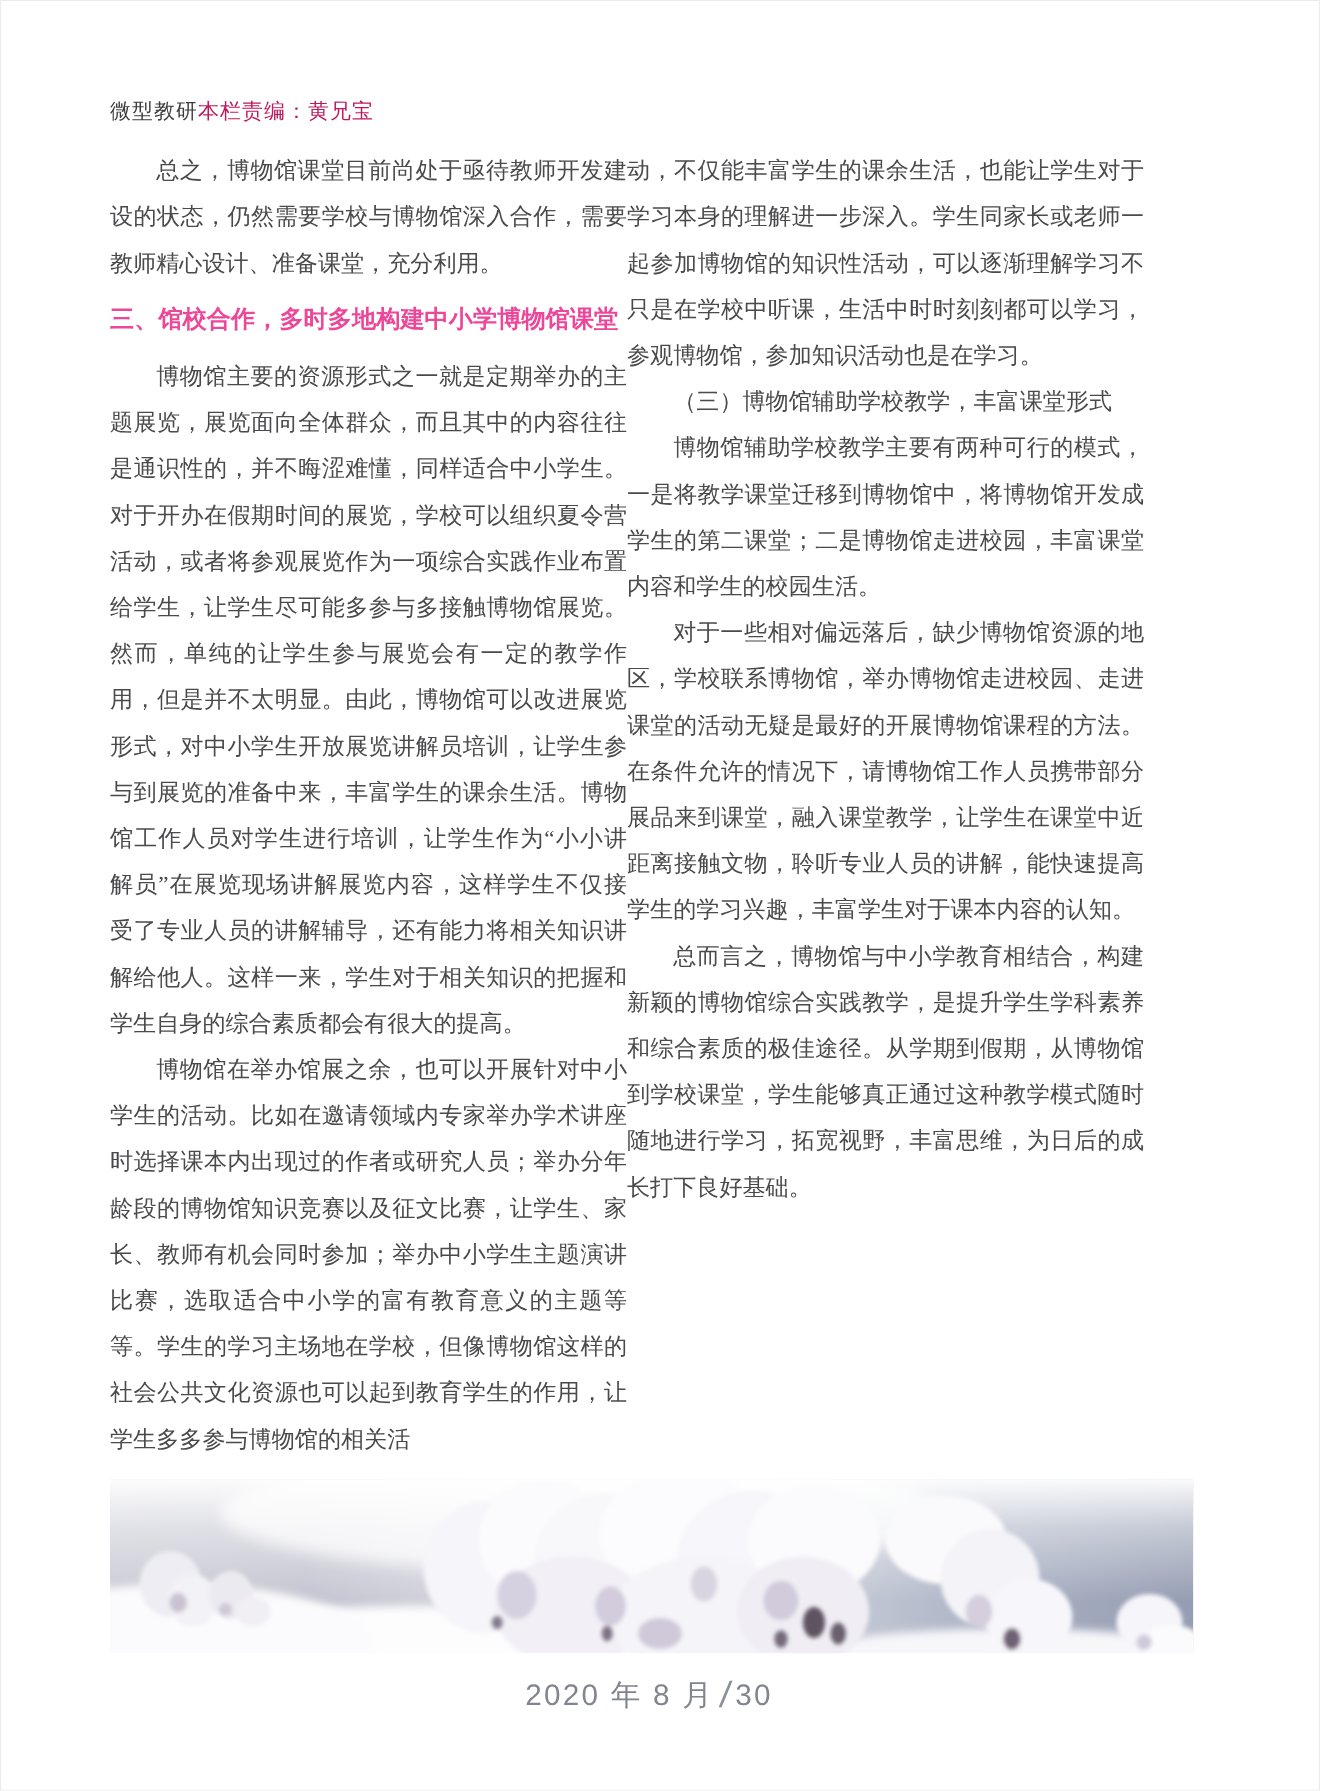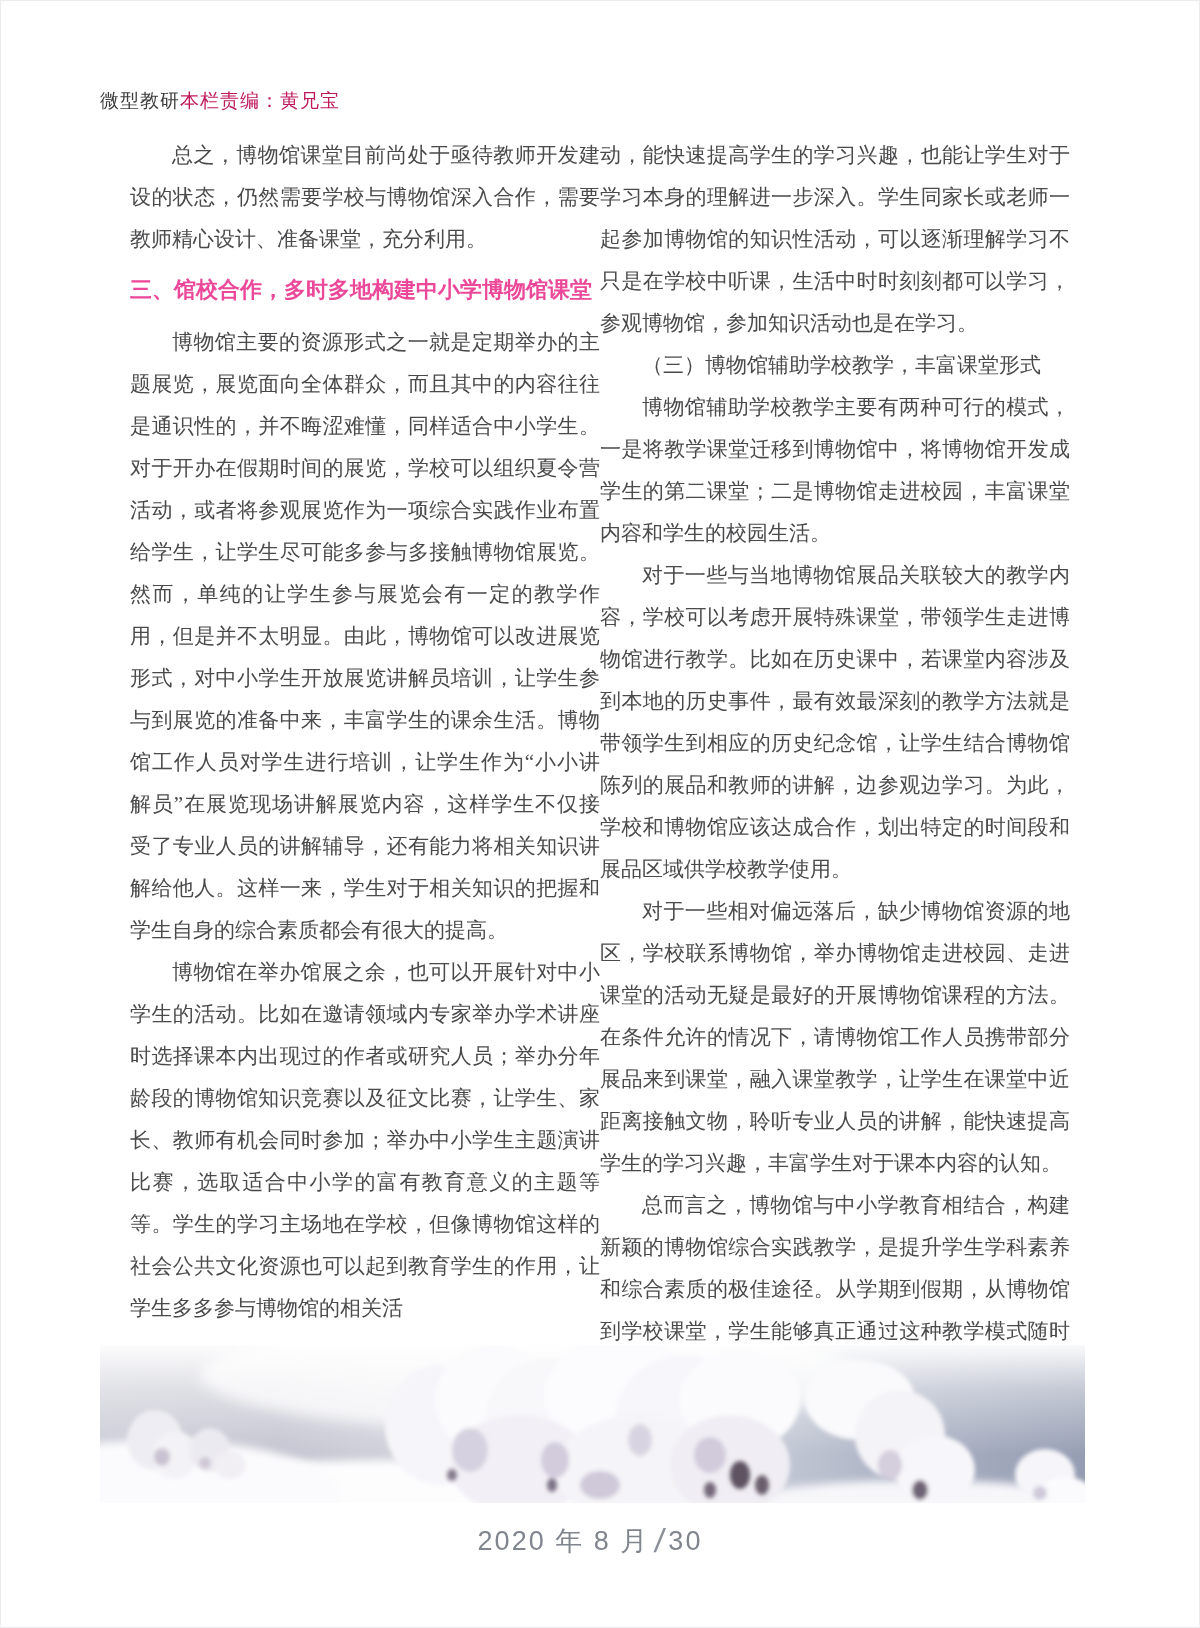--- a/index.html
+++ b/index.html
@@ -13,21 +13,21 @@
   }
   .page-header{
     position:absolute;top:88px;left:100px;width:1000px;
     display:flex;align-items:baseline;
     font-family:"Liberation Sans","DejaVu Sans",sans-serif;
     font-size:19px;color:#3c3c3e;letter-spacing:1px;
   }
   .page-header .hdr-right{font-weight:400;color:#be185d;}
   .columns{
     position:absolute;top:134px;left:100px;width:1000px;
-    display:flex;justify-content:center;
+    display:flex;justify-content:flex-start;
   }
   .col{width:470px;}
   .col p{
     margin:0;
     font-size:21px;line-height:42px;
     color:#4a4a4c;
     text-align:justify;
     text-indent:2em;
   }
   .col p.cont{text-indent:0;}
@@ -67,24 +67,23 @@
   </div>
 
   <div class="columns">
     <div class="col">
       <p>总之，博物馆课堂目前尚处于亟待教师开发建设的状态，仍然需要学校与博物馆深入合作，需要教师精心设计、准备课堂，充分利用。</p>
       <h2>三、馆校合作，多时多地构建中小学博物馆课堂</h2>
       <p>博物馆主要的资源形式之一就是定期举办的主题展览，展览面向全体群众，而且其中的内容往往是通识性的，并不晦涩难懂，同样适合中小学生。对于开办在假期时间的展览，学校可以组织夏令营活动，或者将参观展览作为一项综合实践作业布置给学生，让学生尽可能多参与多接触博物馆展览。然而，单纯的让学生参与展览会有一定的教学作用，但是并不太明显。由此，博物馆可以改进展览形式，对中小学生开放展览讲解员培训，让学生参与到展览的准备中来，丰富学生的课余生活。博物馆工作人员对学生进行培训，让学生作为“小小讲解员”在展览现场讲解展览内容，这样学生不仅接受了专业人员的讲解辅导，还有能力将相关知识讲解给他人。这样一来，学生对于相关知识的把握和学生自身的综合素质都会有很大的提高。</p>
       <p>博物馆在举办馆展之余，也可以开展针对中小学生的活动。比如在邀请领域内专家举办学术讲座时选择课本内出现过的作者或研究人员；举办分年龄段的博物馆知识竞赛以及征文比赛，让学生、家长、教师有机会同时参加；举办中小学生主题演讲比赛，选取适合中小学的富有教育意义的主题等等。学生的学习主场地在学校，但像博物馆这样的社会公共文化资源也可以起到教育学生的作用，让学生多多参与博物馆的相关活</p>
     </div>
     <div class="col">
-      <p class="cont">动，能快速提高学生的学习兴趣，也能让学生对于学习本身的理解进一步深入。学生同家长或老师一起参加博物馆的知识性活动，可以逐渐理解学习不只是在学校中听课，生活中时时刻刻都可以学习，参观博物馆，参加知识活动也是在学习。</p>
+      <p class="cont">动，不仅能丰富学生的课余生活，也能让学生对于学习本身的理解进一步深入。学生同家长或老师一起参加博物馆的知识性活动，可以逐渐理解学习不只是在学校中听课，生活中时时刻刻都可以学习，参观博物馆，参加知识活动也是在学习。</p>
       <p>（三）博物馆辅助学校教学，丰富课堂形式</p>
       <p>博物馆辅助学校教学主要有两种可行的模式，一是将教学课堂迁移到博物馆中，将博物馆开发成学生的第二课堂；二是博物馆走进校园，丰富课堂内容和学生的校园生活。</p>
-      <p>对于一些与当地博物馆展品关联较大的教学内容，学校可以考虑开展特殊课堂，带领学生走进博物馆进行教学。比如在历史课中，若课堂内容涉及到本地的历史事件，最有效最深刻的教学方法就是带领学生到相应的历史纪念馆，让学生结合博物馆陈列的展品和教师的讲解，边参观边学习。为此，学校和博物馆应该达成合作，划出特定的时间段和展品区域供学校教学使用。</p>
       <p>对于一些相对偏远落后，缺少博物馆资源的地区，学校联系博物馆，举办博物馆走进校园、走进课堂的活动无疑是最好的开展博物馆课程的方法。在条件允许的情况下，请博物馆工作人员携带部分展品来到课堂，融入课堂教学，让学生在课堂中近距离接触文物，聆听专业人员的讲解，能快速提高学生的学习兴趣，丰富学生对于课本内容的认知。</p>
       <p>总而言之，博物馆与中小学教育相结合，构建新颖的博物馆综合实践教学，是提升学生学科素养和综合素质的极佳途径。从学期到假期，从博物馆到学校课堂，学生能够真正通过这种教学模式随时随地进行学习，拓宽视野，丰富思维，为日后的成长打下良好基础。</p>
     </div>
   </div>
 
   <figure class="photo">
     <svg viewBox="0 0 985 158" preserveAspectRatio="none">
       <defs>
         <linearGradient id="sky" x1="0" y1="0" x2="1" y2="0">
           <stop offset="0" stop-color="#c9cad4"></stop>

